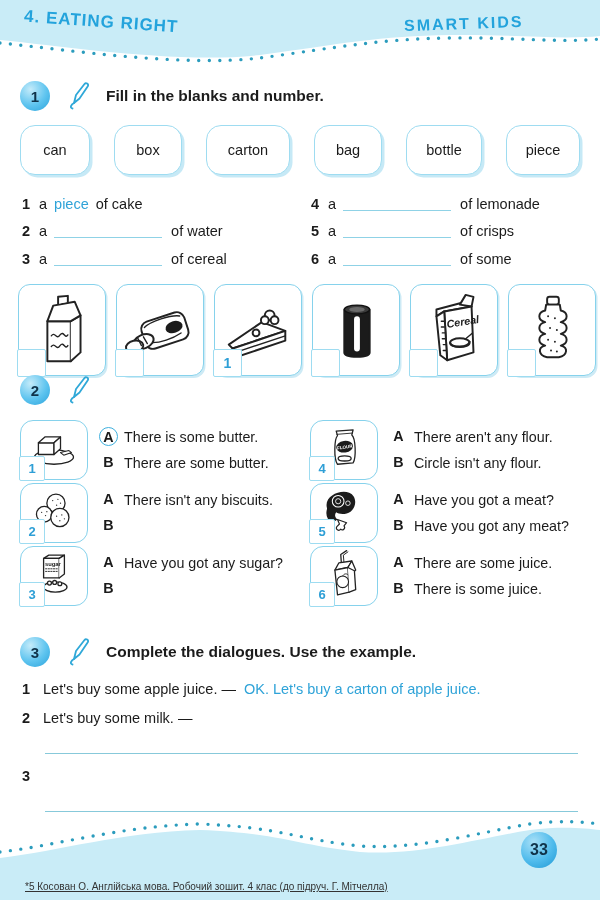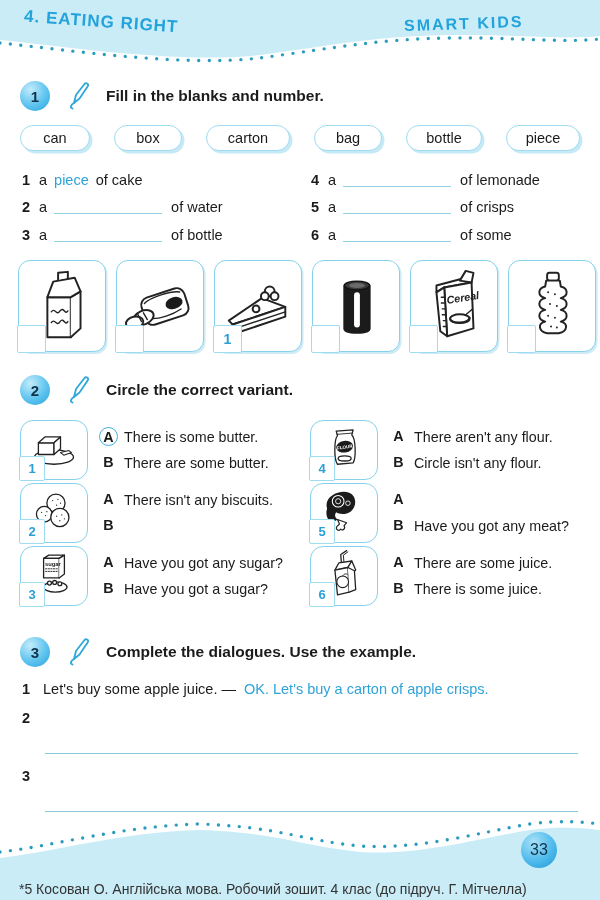--- a/index.html
+++ b/index.html
@@ -16,21 +16,21 @@
   #ex1{top:80px;} #ex2{top:374px;} #ex3{top:636px;}
   .ex-header{display:flex;align-items:center;padding-left:20px;height:32px;}
   .num-circle{width:30px;height:30px;border-radius:50%;flex:none;
     background:radial-gradient(circle at 35% 28%,#c4ebfa,#5ec4ef 55%,#2aa2db);
     display:flex;align-items:center;justify-content:center;
     font-weight:bold;font-size:15px;color:#10334a;}
   .pen-wrap{margin-left:16px;flex:none;display:flex;}
   .ex-title{font-weight:bold;font-size:15.5px;margin-left:14px;}
   .word-bank{display:flex;justify-content:space-between;margin:13px 20px 0;}
   .pill{background:#fff;border:1.6px solid #9edcf1;border-radius:15px;
-    box-shadow:2.5px 2.5px 0 #c6e9f6;padding:4px 0;text-align:center;
+    box-shadow:2.5px 2.5px 0 #c6e9f6;padding:16px 0;text-align:center;
     font-size:14.5px;flex:none;}
   .pill.w1{width:68px}.pill.w2{width:66px}.pill.w3{width:82px}
   .pill.w4{width:66px}.pill.w5{width:74px}.pill.w6{width:72px}
   .fill-cols{display:flex;margin:15px 0 0 22px;}
   .fill-col{width:300px;}
   .fill-item{height:27.5px;font-size:14.5px;display:flex;align-items:center;}
   .fi-num{font-weight:bold;width:17px;flex:none;}
   .fi-a{margin-right:7px;}
   .blank{width:108px;border-bottom:1.6px solid #8fd2e6;height:13px;margin-right:9px;flex:none;}
   .fi-answer{color:#2fa3d8;margin-right:7px;}
@@ -55,22 +55,22 @@
     text-align:center;margin-right:6px;flex:none;border-radius:50%;box-sizing:border-box;}
   .opt-letter.circled{border:1.7px solid #3fb0de;}
   .ex3-item{display:flex;align-items:baseline;font-size:14.5px;margin-left:22px;margin-right:20px;}
   .e3-num{font-weight:bold;width:21px;flex:none;}
   .e3-answer{color:#2fa3d8;margin-left:8px;}
   .ex3-blank{border-bottom:1.5px solid #87c9da;margin:26px 22px 0 45px;height:1px;}
   .it1{margin-top:13px}.it2{margin-top:13px}.it3{margin-top:14px}
   .page-bubble{position:absolute;left:521px;top:832px;width:36px;height:36px;border-radius:50%;
     background:radial-gradient(circle at 35% 28%,#a8e0f7,#4fbbec 55%,#1f98d4);
     display:flex;align-items:center;justify-content:center;
-    font-weight:normal;font-size:16px;color:#10334a;z-index:3;}
-  .imprint{position:absolute;left:19px;top:881px;font-size:14px;color:#333;z-index:3;}
+    font-weight:bold;font-size:16px;color:#10334a;z-index:3;}
+  .imprint{position:absolute;left:25px;top:881px;font-size:10px;color:#333;z-index:3;text-decoration:underline;}
   .ink{stroke:#222;stroke-width:2;fill:#fff;stroke-linejoin:round;stroke-linecap:round;}
   .thin{stroke:#222;stroke-width:1.4;fill:none;stroke-linecap:round;}
 </style>
 </head>
 <body>
 
 <div class="page">
 
   <svg class="decor top-wave" width="600" height="78">
     <path d="M0,0 H600 V36 C560,40 510,34 450,35 C380,36 340,44 260,55 C180,64 70,47 0,40 Z" fill="#c9ecf7"></path>
@@ -111,21 +111,21 @@
         <div class="fill-item">
           <span class="fi-num">2</span>
           <span class="fi-a">a</span>
           <span class="blank"></span>
           <span>of water</span>
         </div>
         <div class="fill-item">
           <span class="fi-num">3</span>
           <span class="fi-a">a</span>
           <span class="blank"></span>
-          <span>of bottle</span>
+          <span>of cereal</span>
         </div>
       </div>
       <div class="fill-col">
         <div class="fill-item">
           <span class="fi-num">4</span>
           <span class="fi-a">a</span>
           <span class="blank"></span>
           <span>of lemonade</span>
         </div>
         <div class="fill-item">
@@ -238,21 +238,20 @@
 
   <section id="ex2">
     <div class="ex-header">
       <div class="num-circle">2</div>
       <span class="pen-wrap">
         <svg width="26" height="30" viewBox="0 0 26 30">
           <path d="M8,22 L10,14 L18.5,3 C20,1.2 23,3 21.8,5.2 L13.5,17.5 L8,22 Z" fill="#fff" stroke="#2fa8d8" stroke-width="1.8" stroke-linejoin="round"></path>
           <path d="M8,22 C5,23.5 3.5,27 6.5,27.5" fill="none" stroke="#2fa8d8" stroke-width="1.8" stroke-linecap="round"></path>
         </svg>
       </span>
-      <span class="ex-title">Circle the correct variant.</span>
     </div>
 
     <div class="ex2-cols">
       <div class="ex2-col">
 
         <div class="ex2-item">
           <div class="tile2">
             <svg width="62" height="52" viewBox="0 0 80 80">
               <g class="ink">
                 <ellipse cx="40" cy="54" rx="30" ry="11"></ellipse>
@@ -330,21 +329,20 @@
             </svg>
             <div class="numbox nb2">3</div>
           </div>
           <div class="opts">
             <div class="opt">
               <span class="opt-letter">A</span>
               <span>Have you got any sugar?</span>
             </div>
             <div class="opt">
               <span class="opt-letter">B</span>
-              <span>Have you got a sugar?</span>
             </div>
           </div>
         </div>
 
       </div>
       <div class="ex2-col">
 
         <div class="ex2-item">
           <div class="tile2">
             <svg width="62" height="52" viewBox="0 0 80 80">
@@ -377,20 +375,21 @@
               <circle cx="31" cy="25" r="9" fill="none" stroke="#fff" stroke-width="1.6"></circle>
               <circle cx="31" cy="25" r="4" fill="none" stroke="#fff" stroke-width="1.3"></circle>
               <circle cx="46" cy="28" r="3.5" fill="none" stroke="#fff" stroke-width="1.3"></circle>
               <path d="M30,53 L44,58 L40,63 C43,67 38,71 35,68 C32,72 26,68 29,64 L33,60 Z" fill="#fff" stroke="#222" stroke-width="1.8" stroke-linejoin="round"></path>
             </svg>
             <div class="numbox nb2">5</div>
           </div>
           <div class="opts">
             <div class="opt">
               <span class="opt-letter">A</span>
+              <span>Have you got a meat?</span>
             </div>
             <div class="opt">
               <span class="opt-letter">B</span>
               <span>Have you got any meat?</span>
             </div>
           </div>
         </div>
 
         <div class="ex2-item">
           <div class="tile2">
@@ -432,25 +431,26 @@
           <path d="M8,22 L10,14 L18.5,3 C20,1.2 23,3 21.8,5.2 L13.5,17.5 L8,22 Z" fill="#fff" stroke="#2fa8d8" stroke-width="1.8" stroke-linejoin="round"></path>
           <path d="M8,22 C5,23.5 3.5,27 6.5,27.5" fill="none" stroke="#2fa8d8" stroke-width="1.8" stroke-linecap="round"></path>
         </svg>
       </span>
       <span class="ex-title">Complete the dialogues. Use the example.</span>
     </div>
 
     <div class="ex3-item it1">
       <span class="e3-num">1</span>
       <span>Let's buy some apple juice. —</span>
-      <span class="e3-answer">OK. Let's buy a carton of apple crisps.</span>
+      <span class="e3-answer">OK. Let's buy a carton of apple juice.</span>
     </div>
 
     <div class="ex3-item it2">
       <span class="e3-num">2</span>
+      <span>Let's buy some milk. —</span>
     </div>
     <div class="ex3-blank"></div>
 
     <div class="ex3-item it3">
       <span class="e3-num">3</span>
     </div>
     <div class="ex3-blank"></div>
   </section>
 
   <svg class="decor bottom-wave" width="600" height="80">

